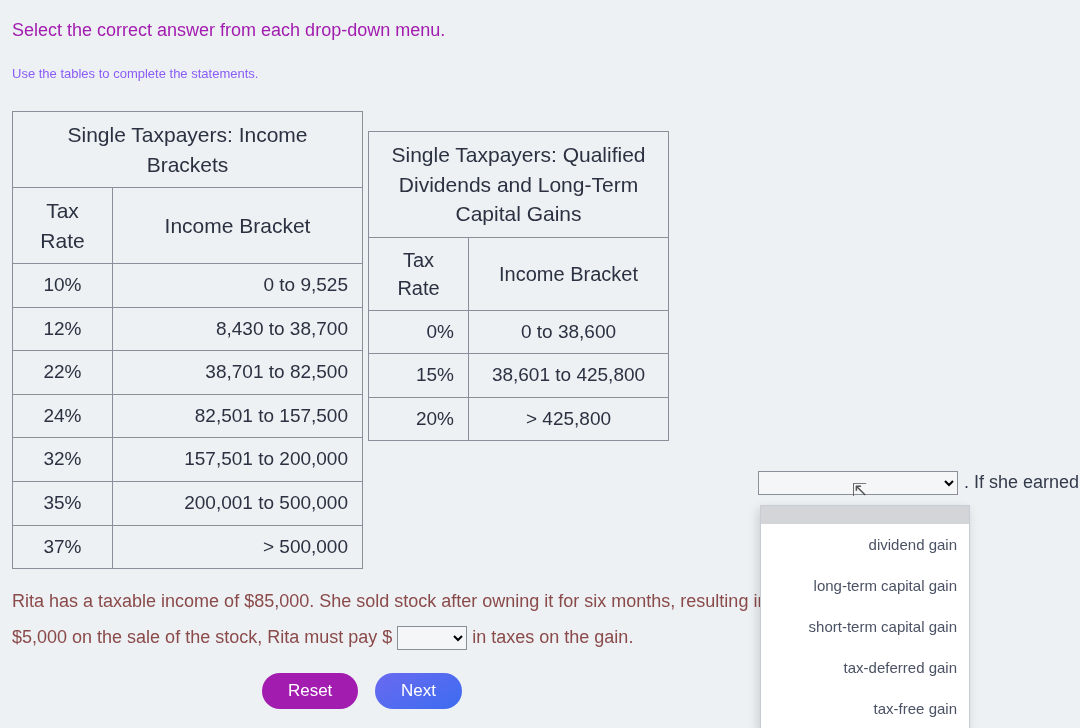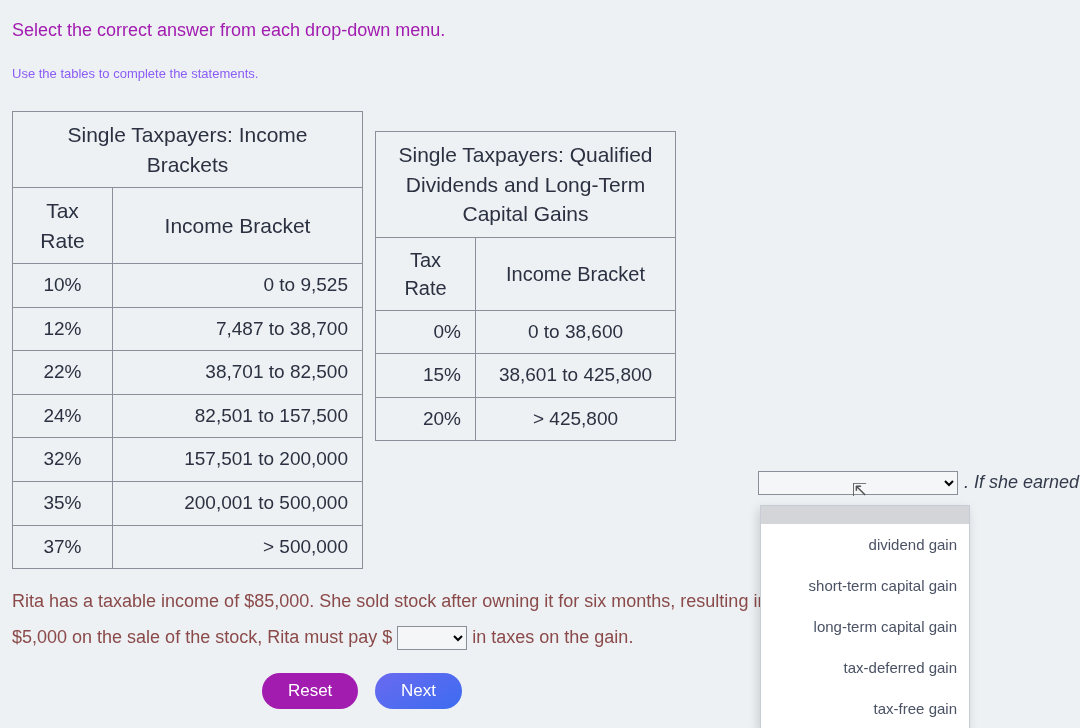--- a/index.html
+++ b/index.html
@@ -10,21 +10,21 @@
       height: 728px;
       padding: 18px 12px;
       color: #333a4a;
       font-size: 17px;
       line-height: 1.4;
       position: relative;
     }
     .instruction { color: #a21caf; margin-bottom: 22px; font-size: 18px; }
     .subtitle { color: #8b5cf6; margin-bottom: 28px; font-size: 13px; }
 
-    .tables-wrap { display: flex; align-items: flex-start; gap: 12px; }
+    .tables-wrap { display: flex; align-items: flex-start; gap: 5px; }
 
     table { border-collapse: collapse; background: #f1f3f6; }
     table th, table td {
       border: 1px solid #8a8f99;
       padding: 8px 14px;
       font-size: 19px;
       color: #2b3140;
       background: #edf1f4;
     }
     .table1 caption, .table2 caption {
@@ -107,21 +107,21 @@
 
     .cursor-icon {
       position: absolute;
       top: 478px;
       left: 852px;
       font-size: 18px;
       color: #555;
       pointer-events: none;
     }
 
-    .after-select { color: #333a4a; font-size: 18px; margin-left: 6px; font-style: italic; }
+    .after-select { color: #333a4a; font-size: 18px; margin-left: 6px; }
     .select-holder { position: absolute; top: 470px; left: 758px; display: flex; align-items: center; }
   </style>
 </head>
 <body>
 
 <div class="instruction">Select the correct answer from each drop-down menu.</div>
 <div class="subtitle">Use the tables to complete the statements.</div>
 
 <div class="tables-wrap">
 
@@ -131,21 +131,21 @@
         <tr>
       <th>Tax Rate</th>
       <th>Income Bracket</th>
     </tr>
     <tr>
           <td>10%</td>
           <td>0 to 9,525</td>
         </tr>
     <tr>
           <td>12%</td>
-          <td>7,487 to 38,700</td>
+          <td>8,430 to 38,700</td>
         </tr>
     <tr>
           <td>22%</td>
           <td>38,701 to 82,500</td>
         </tr>
     <tr>
           <td>24%</td>
           <td>82,501 to 157,500</td>
         </tr>
     <tr>
@@ -202,19 +202,19 @@
 </div>
 
 <div class="buttons">
   <button class="btn btn-reset">Reset</button>
   <button class="btn btn-next">Next</button>
 </div>
 
 <div class="dropdown-open">
   <div class="dd-spacer"></div>
   <div class="dd-item">dividend gain</div>
+  <div class="dd-item">long-term capital gain</div>
   <div class="dd-item">short-term capital gain</div>
-  <div class="dd-item">long-term capital gain</div>
   <div class="dd-item">tax-deferred gain</div>
   <div class="dd-item">tax-free gain</div>
 </div>
 
 <div class="cursor-icon">⇱</div>
 
 </body></html>

